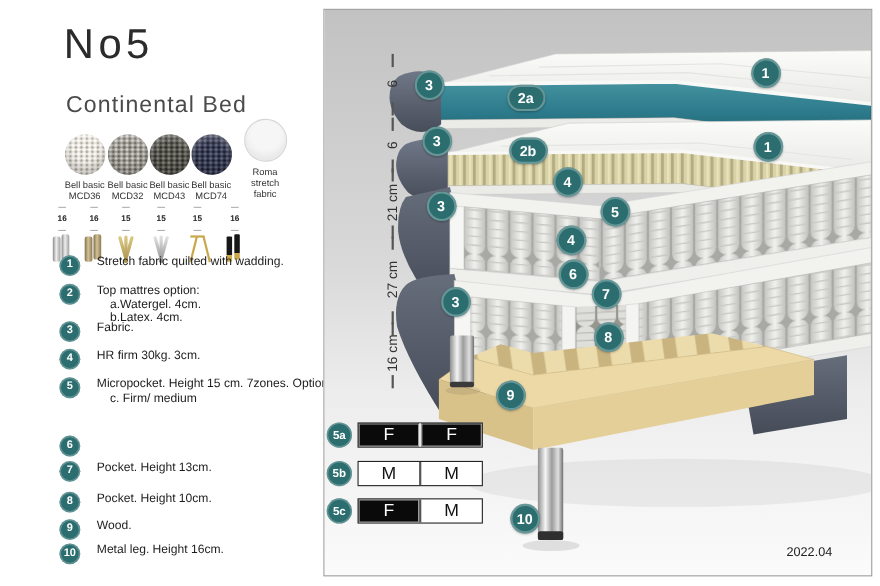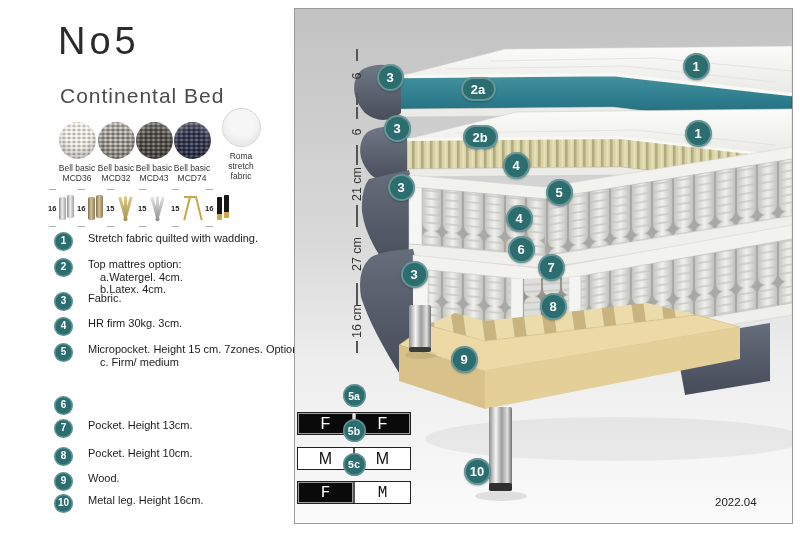--- a/index.html
+++ b/index.html
@@ -11,21 +11,21 @@
 
   .swatch-item{position:absolute;width:44px;text-align:center;}
   .sw{width:37px;height:37px;border-radius:50%;margin:0 auto;box-shadow:inset 0 -7px 9px rgba(0,0,0,.18), inset 0 4px 6px rgba(255,255,255,.25);}
   .sw.s0{background-color:#eae7e0;background-image:radial-gradient(rgba(255,255,255,.9) 1px,transparent 1.5px),radial-gradient(rgba(125,118,104,.55) 1px,transparent 1.5px);background-size:5px 4px,5px 4px;background-position:0 0,2.5px 2px;}
   .sw.s1{background-color:#a19d96;background-image:radial-gradient(rgba(255,255,255,.55) 1px,transparent 1.5px),radial-gradient(rgba(55,52,46,.55) 1px,transparent 1.5px);background-size:5px 4px,5px 4px;background-position:0 0,2.5px 2px;}
   .sw.s2{background-color:#57564f;background-image:radial-gradient(rgba(210,210,200,.4) 1px,transparent 1.5px),radial-gradient(rgba(15,15,12,.6) 1px,transparent 1.5px);background-size:5px 4px,5px 4px;background-position:0 0,2.5px 2px;}
   .sw.s3{background-color:#3b3f56;background-image:radial-gradient(rgba(165,170,205,.4) 1px,transparent 1.5px),radial-gradient(rgba(8,8,18,.65) 1px,transparent 1.5px);background-size:5px 4px,5px 4px;background-position:0 0,2.5px 2px;}
   .sw.s4{background:#f6f6f6;border:1px solid #d5d5d5;box-shadow:inset 0 -5px 7px rgba(0,0,0,.06);}
   .swatch-label{margin-top:4px;font-size:8.5px;line-height:10px;color:#333;}
 
-  .leg-item{position:absolute;top:188px;height:40px;display:flex;align-items:center;gap:3px;}
+  .leg-item{position:absolute;top:188px;height:40px;display:flex;align-items:center;gap:3px;flex-direction:column;}
   .leg-numcol{display:flex;flex-direction:column;align-items:center;justify-content:space-between;height:38px;}
   .leg-dash{width:7px;height:1px;background:#b0b0b0;}
   .leg-num{font-size:7.5px;font-weight:bold;color:#222;}
   .leg-ic{position:relative;width:17px;height:27px;}
   .cyl{position:absolute;width:7px;height:23px;border-radius:2px;}
   .cyl.a{left:0;top:2px;} .cyl.b{left:8px;top:0;}
   .cyl.silver{background:linear-gradient(90deg,#8b8b8b,#efefef 45%,#9f9f9f);}
   .cyl.bronze{background:linear-gradient(90deg,#7d6f50,#d6c294 45%,#8a7a58);}
   .tw{position:absolute;left:7px;top:1px;width:3px;height:25px;border-radius:2px;transform-origin:50% 85%;}
   .tw.gold{background:linear-gradient(#dcca84,#a8914c);}
@@ -42,21 +42,21 @@
   
   #panel{position:absolute;left:294px;top:8px;width:497px;height:514px;border:1px solid #9b9b9b;background:#fff;overflow:hidden;}
   #bed-svg{position:absolute;left:0;top:0;}
 
   .ruler-tick{position:absolute;width:1.5px;height:12px;background:#555;}
   .ruler-label{position:absolute;width:44px;text-align:center;font-size:12.5px;color:#333;transform:rotate(-90deg);white-space:nowrap;}
 
   .callout{position:absolute;width:27px;height:27px;border-radius:50%;background:var(--teal,#2c6e6f);color:#fff;font-size:13px;font-weight:bold;display:flex;align-items:center;justify-content:center;box-shadow:inset 0 0 0 2px rgba(255,255,255,.28),0 1px 2px rgba(0,0,0,.25);}
   .callout.pill{width:35px;height:24px;border-radius:12px;}
 
-  .firm-row{position:absolute;display:flex;align-items:center;gap:5px;flex-direction:column;}
+  .firm-row{position:absolute;display:flex;align-items:center;gap:5px;}
   .firm-label{width:23px;height:23px;border-radius:50%;background:var(--teal,#2c6e6f);color:#fff;font-size:10.5px;font-weight:bold;display:flex;align-items:center;justify-content:center;box-shadow:inset 0 0 0 1.5px rgba(255,255,255,.25);}
   .firm-bar{width:112px;height:21px;border:1.5px solid #222;background:#fff;display:flex;}
   .firm-cell{flex:1;display:flex;align-items:center;justify-content:center;font-size:16px;color:#111;}
   .firm-cell.black{background:#0a0a0a;color:#fff;box-shadow:inset 0 0 0 1px rgba(255,255,255,.6);}
   .firm-div{width:2px;background:#555;}
   .firm-div.light{background:#e6e6e6;}
 
   #version{position:absolute;left:420px;top:487px;font-size:11.5px;color:#222;}
 </style>
 </head>
@@ -384,21 +384,21 @@
     </span>
         </div>
         <div class="firm-row" style="left: 2px; top: 410px;">
           <span class="firm-label">5b</span>
     <span class="firm-bar">
       <span class="firm-cell white">M</span>
       <span class="firm-div"></span>
       <span class="firm-cell white">M</span>
     </span>
         </div>
-        <div class="firm-row" style="left: 2px; top: 444px; font-family: Liberation Mono, monospace;">
+        <div class="firm-row" style="left: 2px; top: 444px;">
           <span class="firm-label">5c</span>
     <span class="firm-bar">
       <span class="firm-cell black">F</span>
       <span class="firm-div"></span>
       <span class="firm-cell white">M</span>
     </span>
         </div>
       </div>
     <div id="version">2022.04</div>
   </div>

